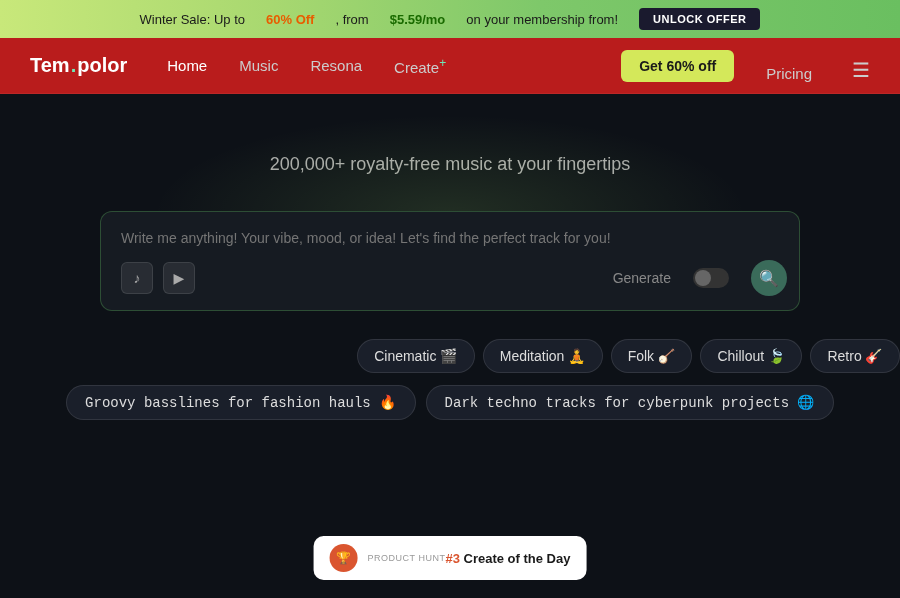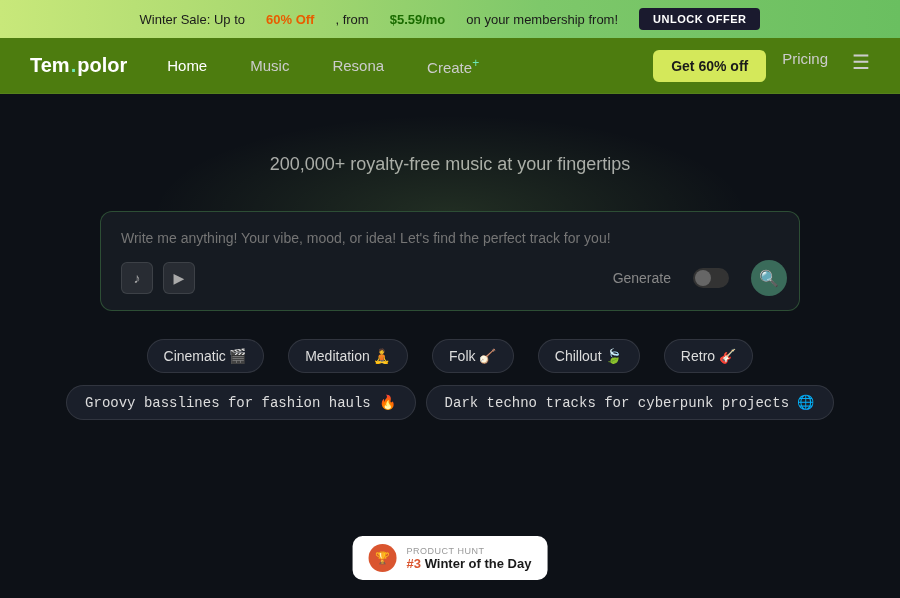--- a/index.html
+++ b/index.html
@@ -40,21 +40,21 @@
       padding: 5px 14px;
       border-radius: 4px;
       font-size: 11px;
       font-weight: 700;
       cursor: pointer;
       letter-spacing: 0.5px;
     }
 
     
     .navbar {
-      background: #4d7c0f;
+      background: #b91c1c;
       display: flex;
       align-items: center;
       padding: 0 30px;
       height: 56px;
       border-bottom: 1px solid rgba(255,255,255,0.05);
     }
     .logo {
       font-size: 20px;
       font-weight: 700;
       color: #fff;
@@ -62,21 +62,21 @@
       display: flex;
       align-items: center;
       gap: 1px;
     }
     .logo-dot {
       color: #6ee7b7;
     }
     .nav-links {
       display: flex;
       align-items: center;
-      gap: 43px;
+      gap: 32px;
       flex: 1;
     }
     .nav-link {
       color: #ccc;
       text-decoration: none;
       font-size: 15px;
       cursor: pointer;
     }
     .nav-link.active {
       color: #fff;
@@ -87,22 +87,22 @@
       font-size: 15px;
       cursor: pointer;
     }
     .create-plus {
       color: #6ee7b7;
       font-size: 12px;
       vertical-align: super;
     }
     .nav-right {
       display: flex;
-      align-items: flex-start;
-      gap: 16px;
+      align-items: flex-end;
+      gap: 32px;
     }
     .get-offer-btn {
       background: #d4e85a;
       color: #1a1a1a;
       border: none;
       padding: 8px 18px;
       border-radius: 6px;
       font-size: 14px;
       font-weight: 600;
       cursor: pointer;
@@ -239,22 +239,22 @@
       align-items: center;
       justify-content: center;
       cursor: pointer;
       color: #6ee7b7;
       font-size: 16px;
     }
 
     
     .chips-row {
       display: flex;
-      justify-content: center;
-      gap: 24px;
+      justify-content: flex-end;
+      gap: 8px;
       flex-wrap: wrap;
       margin-bottom: 12px;
     }
     .chip {
       background: #1a1f2a;
       border: 1px solid rgba(255,255,255,0.1);
       border-radius: 20px;
       padding: 8px 16px;
       font-size: 14px;
       color: #ddd;
@@ -296,21 +296,22 @@
       height: 28px;
       display: flex;
       align-items: center;
       justify-content: center;
       color: #fff;
       font-size: 12px;
       font-weight: 700;
     }
     .ph-text {
       display: flex;
-      flex-direction: column;
+      flex-direction: row;
+      align-items: center;
     }
     .ph-label {
       font-size: 9px;
       color: #999;
       text-transform: uppercase;
       letter-spacing: 0.5px;
     }
     .ph-rank {
       font-size: 13px;
       font-weight: 700;
@@ -386,16 +387,16 @@
     <div class="chip-wide">Dark techno tracks for cyberpunk projects 🌐</div>
   </div>
 </section>
 
 <div class="ph-badge">
   <div class="ph-icon">🏆</div>
   <div class="ph-text">
     <span class="ph-label">PRODUCT HUNT</span>
     <span class="ph-rank">
       <span class="ph-num">#3</span>
-      <span> Winter of the Day</span>
+      <span> Create of the Day</span>
     </span>
   </div>
 </div>
 
 </body></html>

